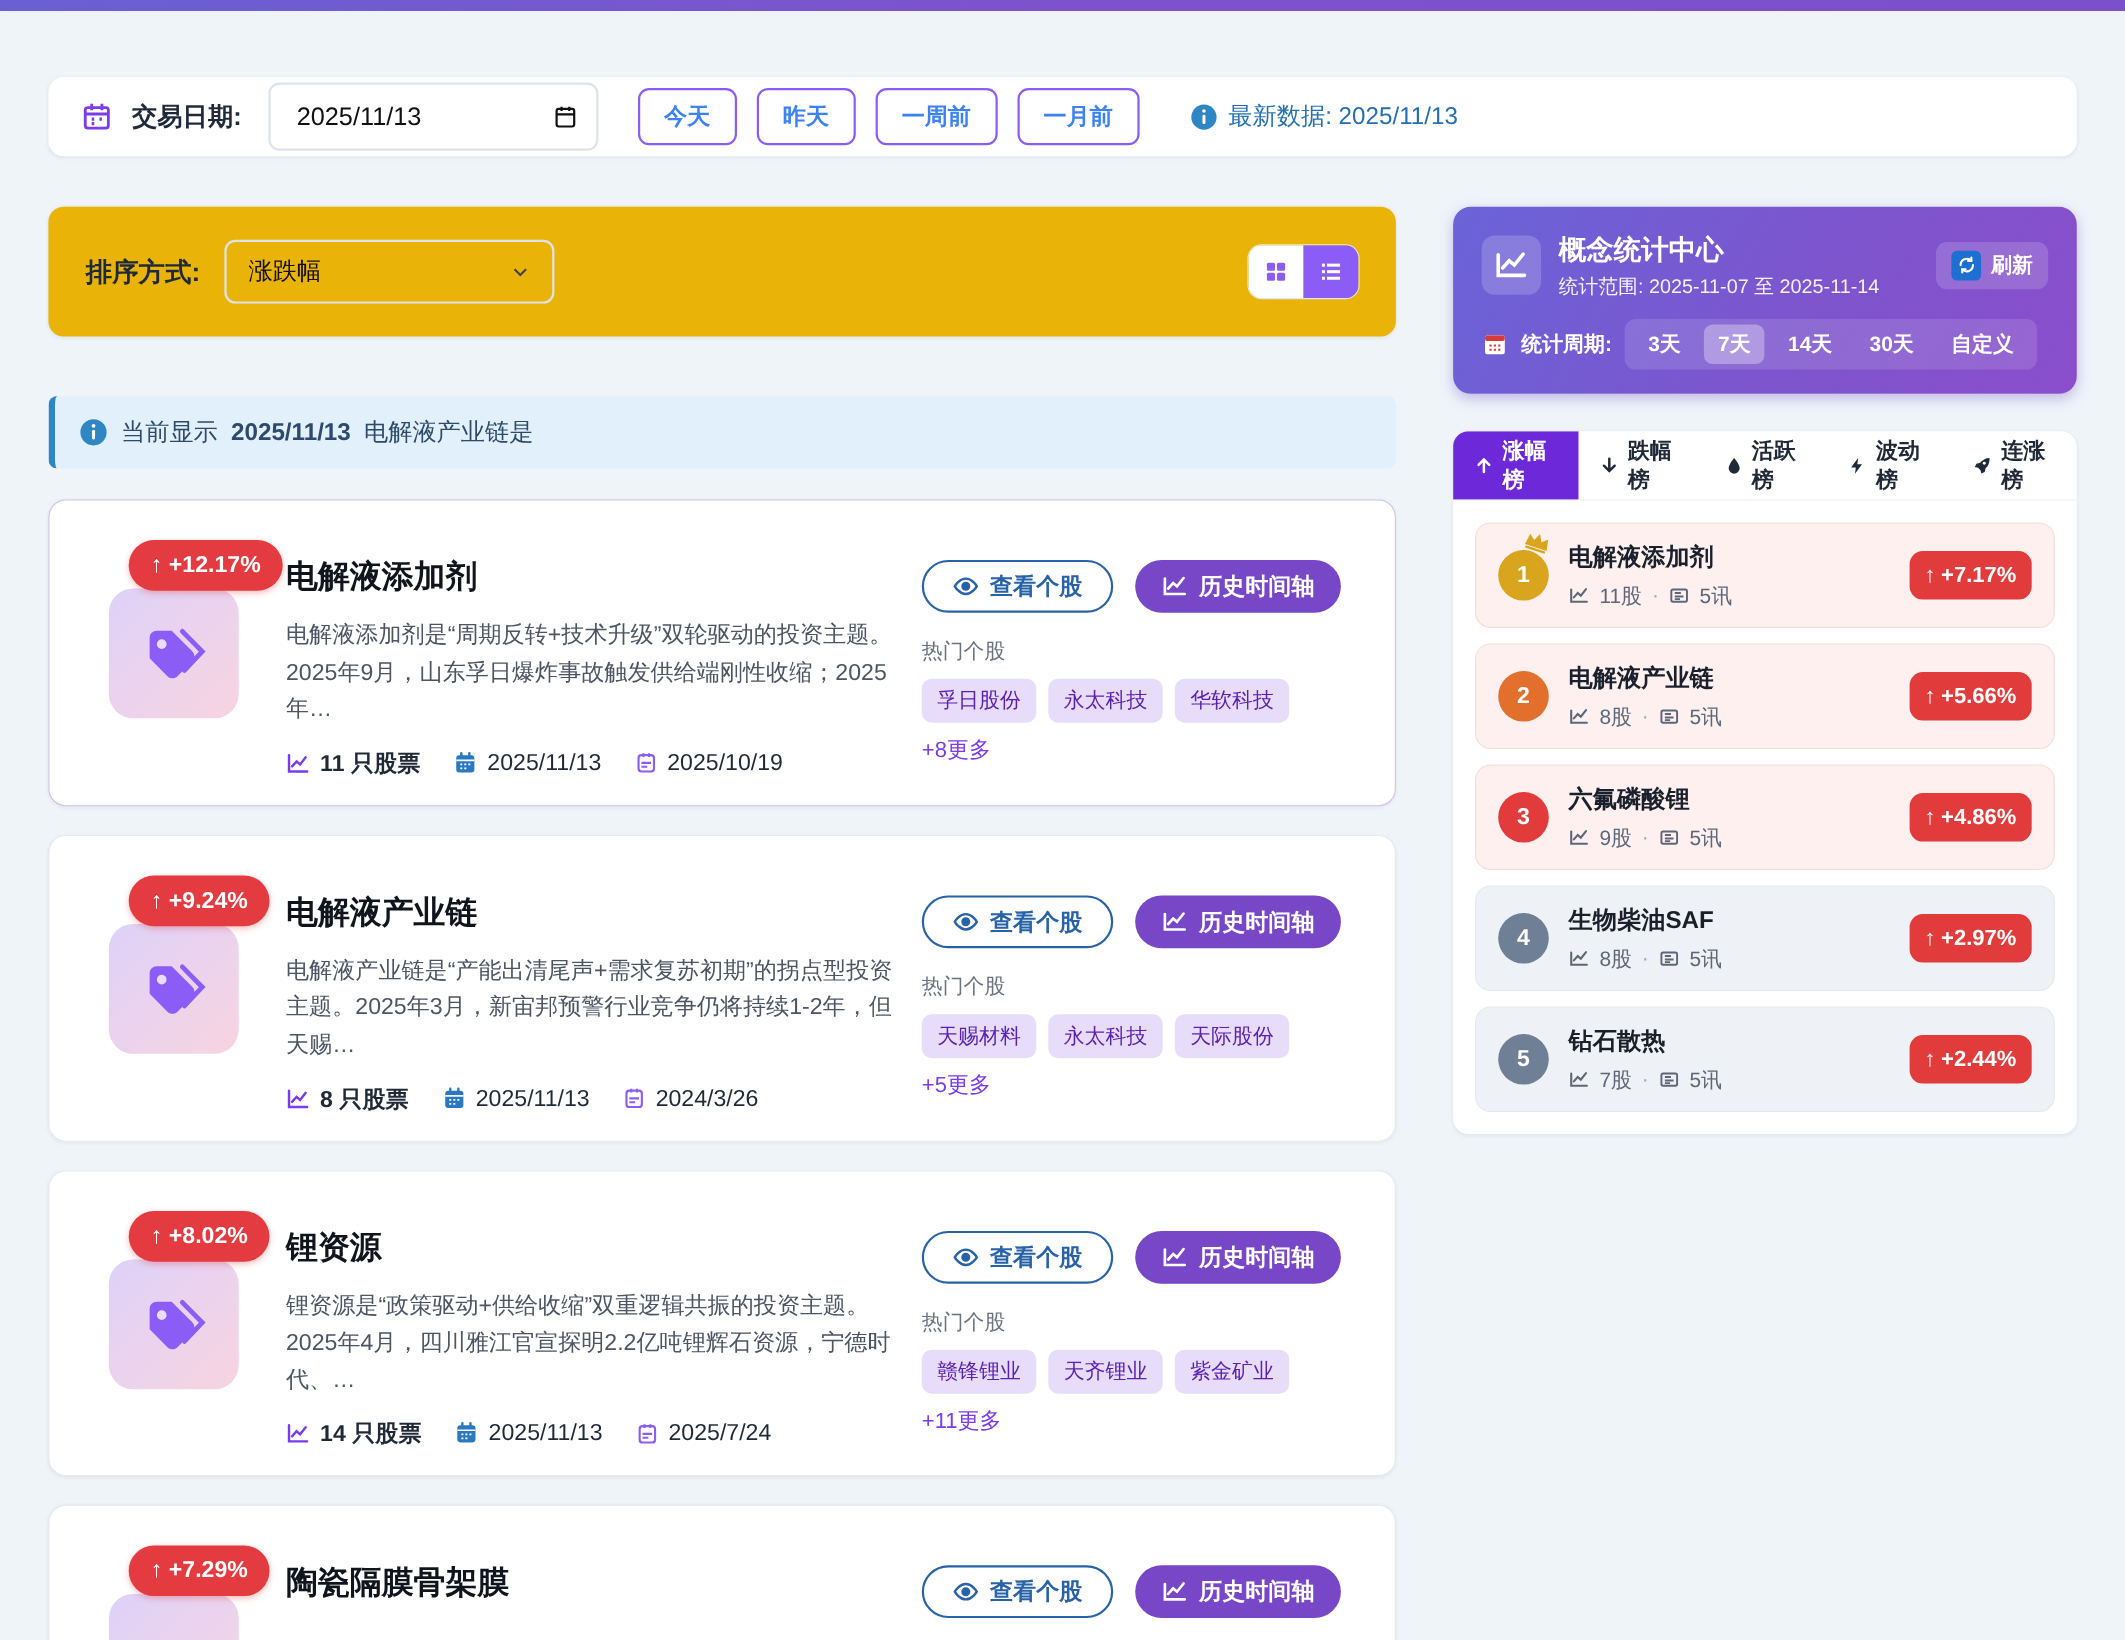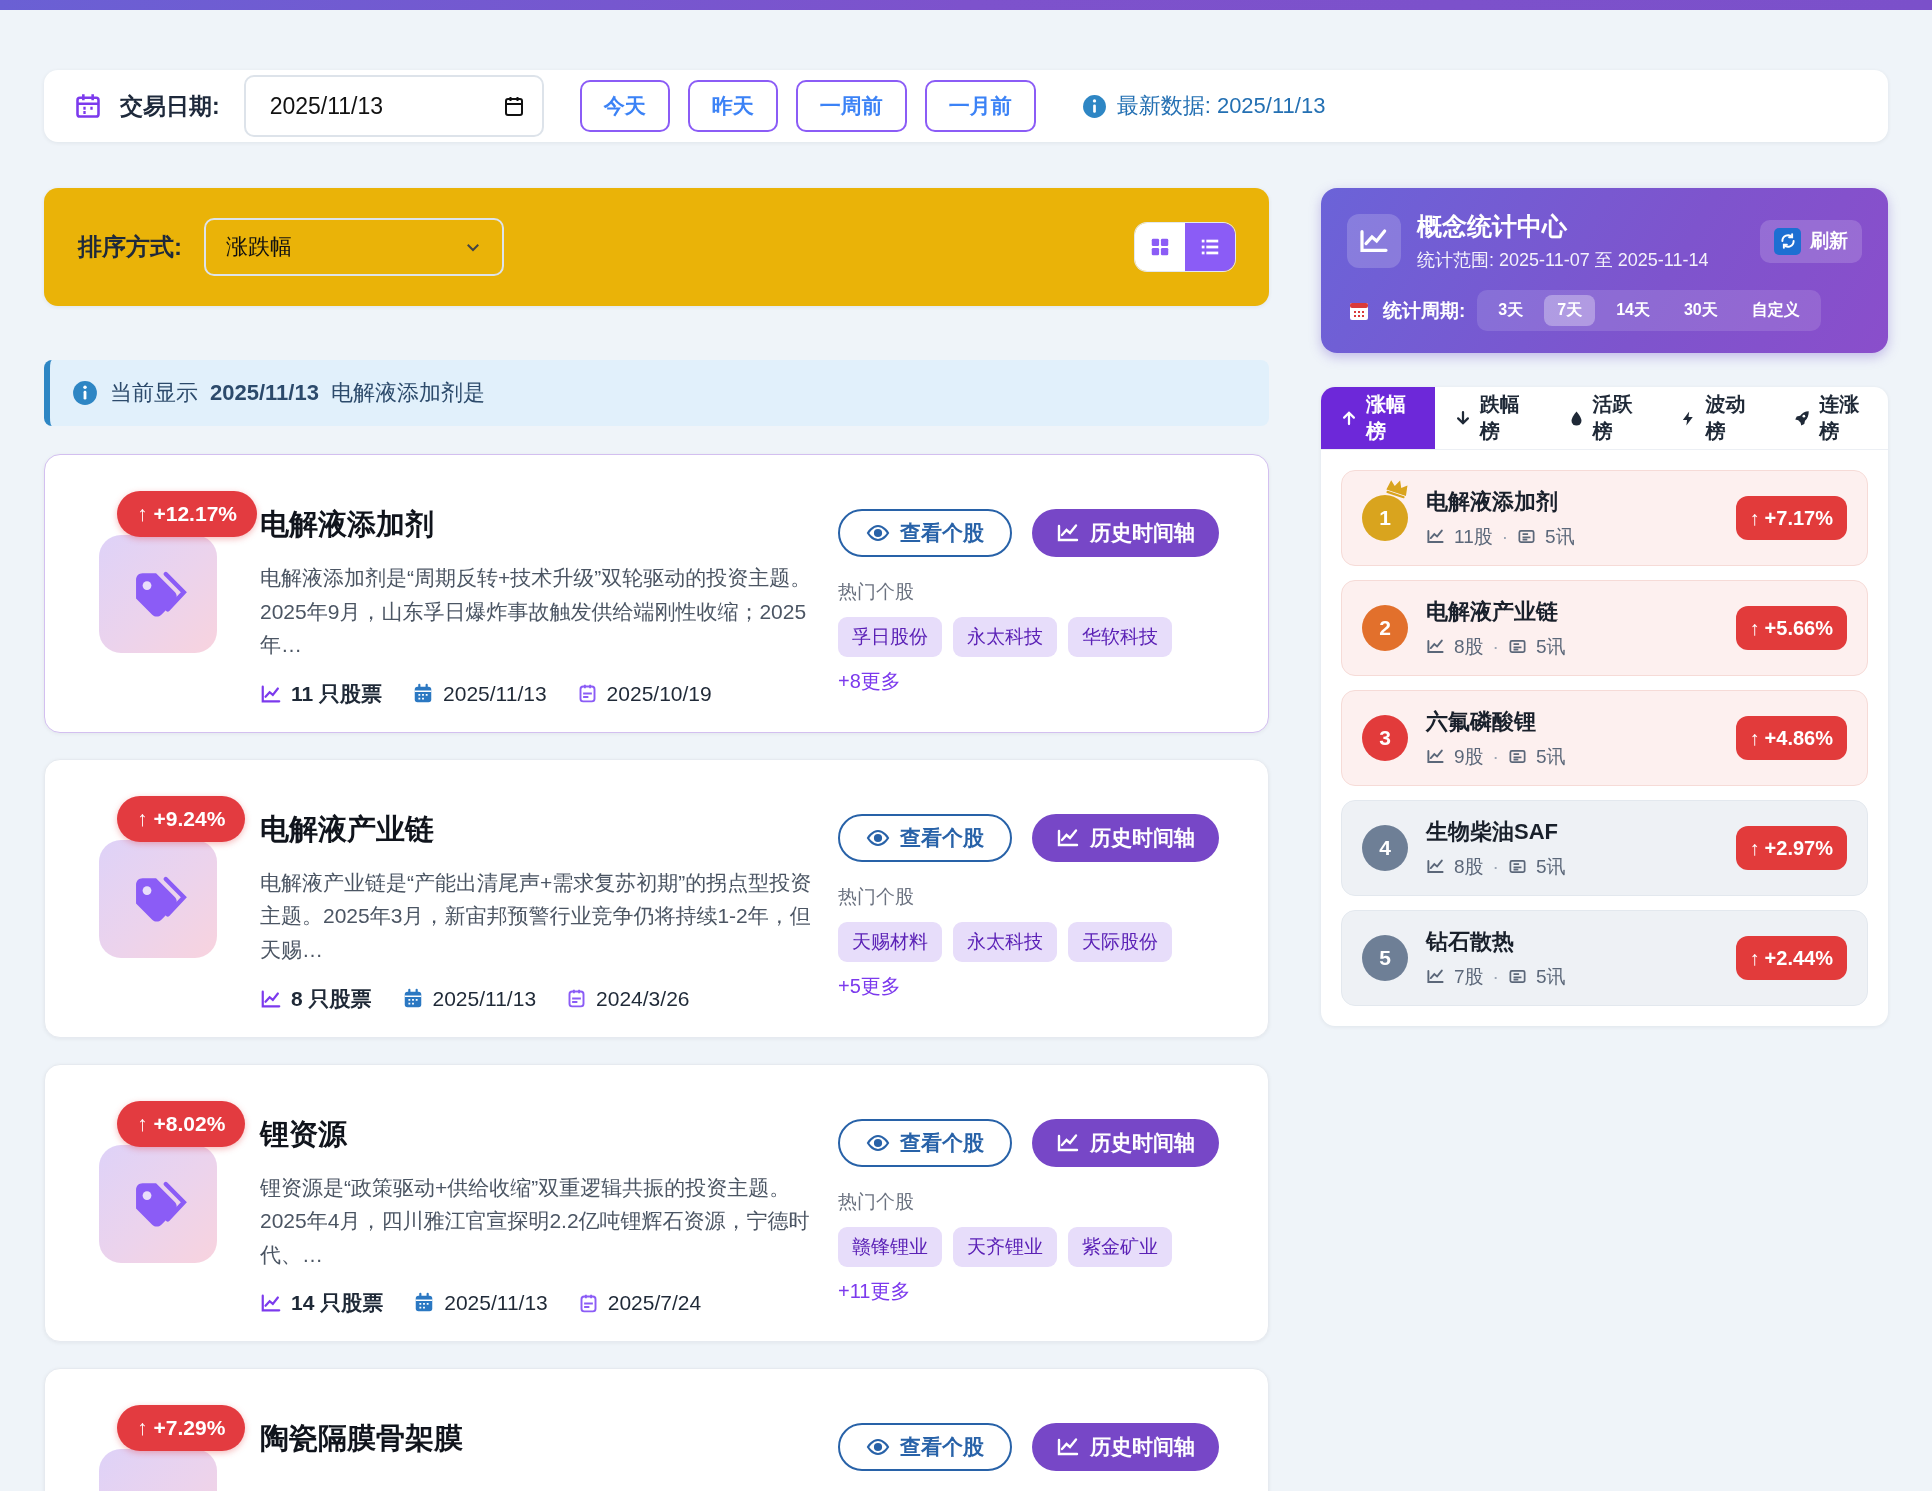--- a/index.html
+++ b/index.html
@@ -119,21 +119,21 @@
   .prange { font-size:18px; opacity:.92; margin-top:5px; }
   .refresh { margin-left:auto; background:rgba(255,255,255,.16); border-radius:10px;
     display:flex; align-items:center; gap:9px; padding:8px 14px; cursor:pointer; }
   .ricon { width:27px; height:27px; background:#1d6fd2; border-radius:5px;
     display:flex; align-items:center; justify-content:center; }
   .rlabel { font-size:19px; font-weight:bold; }
   .prow { display:flex; align-items:center; gap:12px; margin-top:18px; }
   .plbl { font-size:19px; font-weight:bold; }
   .periods { display:flex; align-items:center; gap:8px; background:rgba(255,255,255,.13);
     border-radius:10px; padding:5px 8px; }
-  .period { padding:5px 13px; border-radius:8px; font-size:16px; font-weight:bold; color:#fff; cursor:pointer; }
+  .period { padding:5px 13px; border-radius:8px; font-size:19px; font-weight:bold; color:#fff; cursor:pointer; }
   .period.active { background:rgba(255,255,255,.32); }
 
   
   .rankcard { background:#fff; border-radius:14px; box-shadow:0 1px 4px rgba(16,24,40,.07); overflow:hidden; }
   .tabs { display:flex; align-items:stretch; border-bottom:1px solid #eceff4; }
   .tab { display:flex; align-items:center; gap:8px; padding:0 19px; height:62px;
     font-size:20px; font-weight:bold; color:#1f2937; cursor:pointer; }
   .tab.active { background:#6d28d9; color:#fff; }
   .ranklist { padding:20px; }
   .ritem { border-radius:14px; display:flex; align-items:center; padding:0 20px;
@@ -240,21 +240,21 @@
       <div class="banner">
         <span>
           <svg width="26" height="26" viewBox="0 0 24 24">
               <circle cx="12" cy="12" r="11" fill="#2e86c4"></circle>
               <rect x="10.7" y="10" width="2.6" height="8" rx="1.2" fill="#fff"></rect>
               <circle cx="12" cy="6.6" r="1.6" fill="#fff"></circle>
             </svg>
         </span>
         <span>当前显示</span>
         <b>2025/11/13</b>
-        <span>电解液添加剂是</span>
+        <span>电解液产业链是</span>
       </div>
 
       <div class="ccard first">
         <div class="icon-col">
           <div class="pct-badge">
             <span>↑</span>
             <span>+12.17%</span>
           </div>
           <div class="tag-tile">
             <svg width="62" height="62" viewBox="0 0 48 48">

